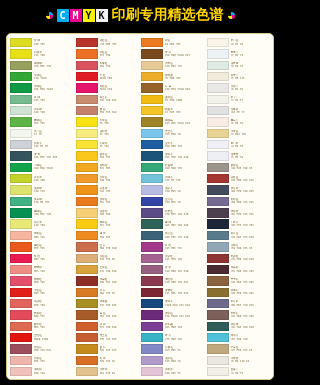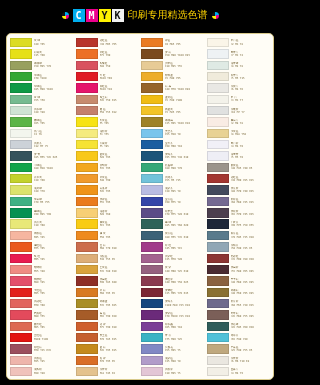--- a/index.html
+++ b/index.html
@@ -23,21 +23,21 @@
   .cmyk{display:flex;gap:1px;}
   .cmyk span{
     display:block;width:12px;height:13px;line-height:13px;text-align:center;
     font-size:10px;font-weight:bold;font-family:"DejaVu Sans Mono","Liberation Mono",monospace;
   }
   .k-c{background:#00aeef;color:#fff;}
   .k-m{background:#ec008c;color:#fff;}
   .k-y{background:#fff200;color:#111;}
   .k-k{background:#f2f2f2;color:#111;}
   .htitle{
-    color:#ffd400;font-size:10px;font-weight:normal;letter-spacing:0px;
+    color:#ffd400;font-size:14px;font-weight:bold;letter-spacing:0px;
     white-space:nowrap;
   }
 
   
   .sheet{
     position:absolute;left:6px;top:33px;width:268px;height:347px;
     background:#fffdf6;
     border:1px solid #d8c98a;
     border-radius:5px;
     box-sizing:border-box;

